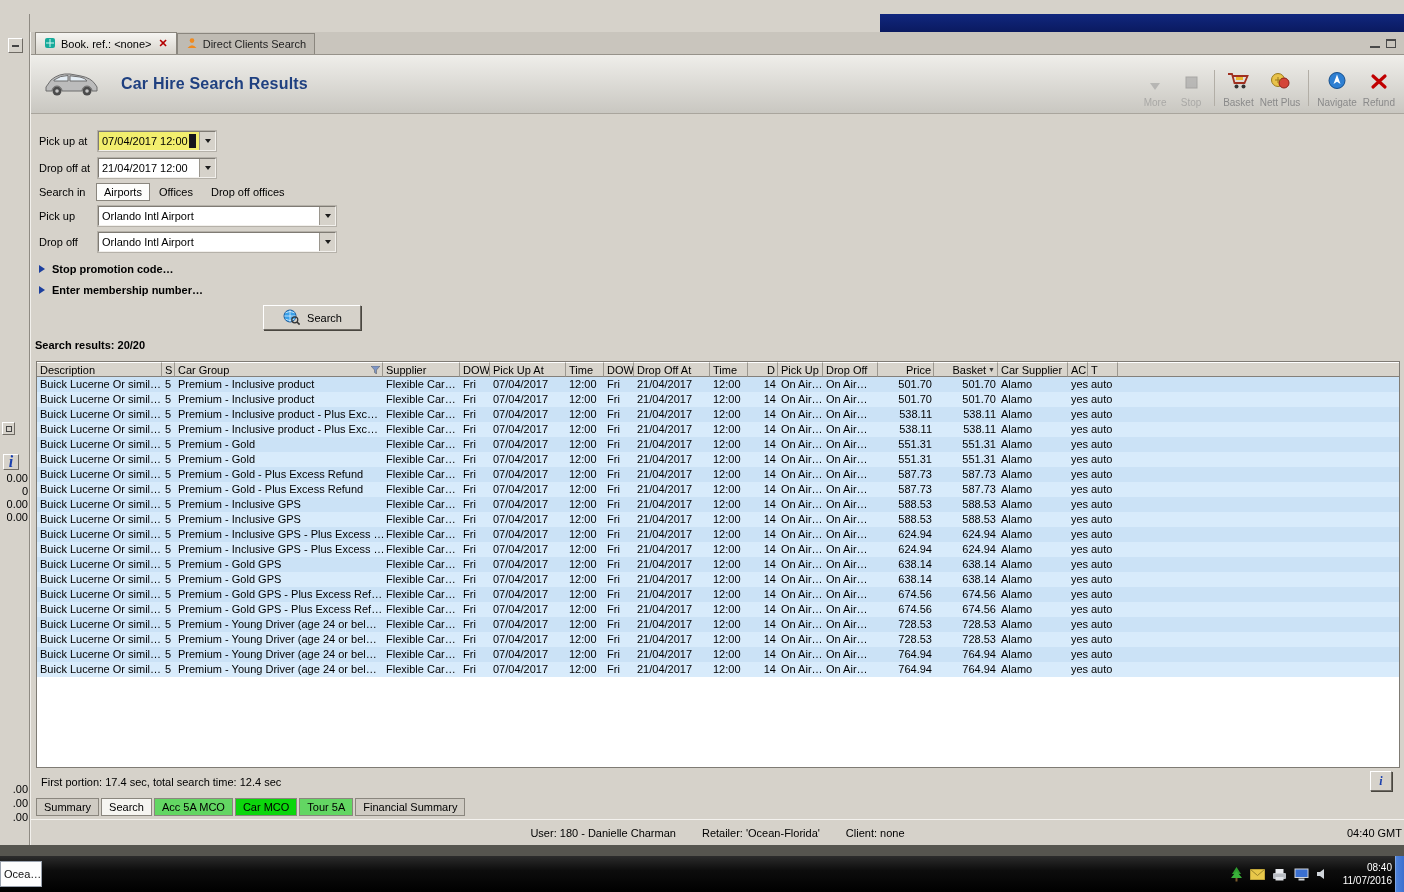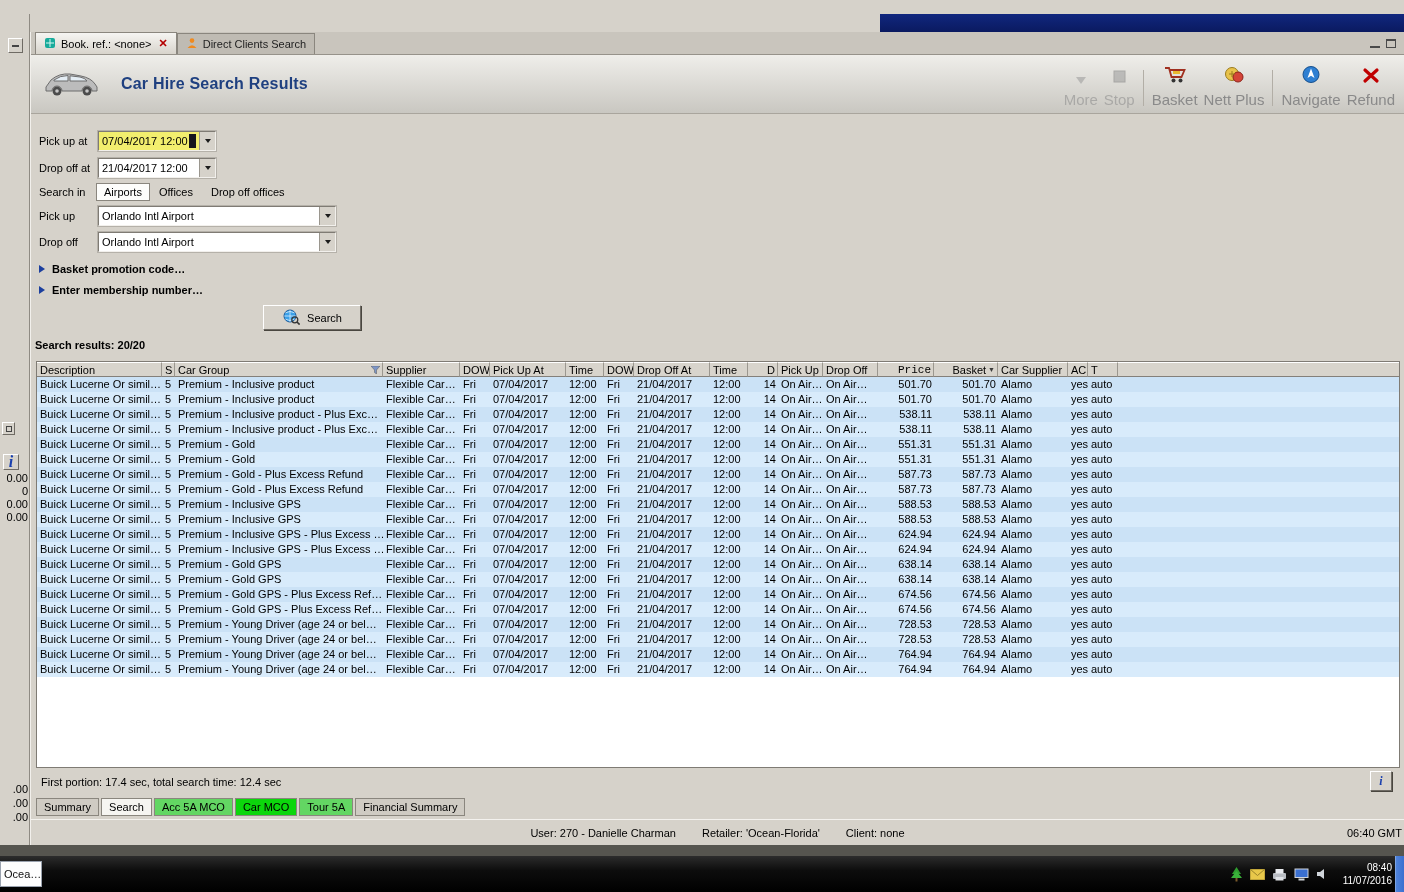--- a/index.html
+++ b/index.html
@@ -49,21 +49,21 @@
 
   
   .hdr{position:absolute;left:0;top:23px;right:0;height:59px;
     background:linear-gradient(#efeeea,#c9c7c1);border-bottom:1px solid #a9a59d}
   .hdr-title{position:absolute;left:90px;top:20px;font-size:16px;font-weight:bold;
     color:var(--accent-title,#1f4080);letter-spacing:.2px}
   .car-ic{position:absolute;left:12px;top:14px}
   .toolbar{position:absolute;right:6px;top:7px;height:46px;display:flex;align-items:flex-end}
   .tbi{display:flex;flex-direction:column;align-items:center;justify-content:flex-end;
     min-width:36px;height:44px;gap:3px;padding:0 3px;cursor:default}
-  .tbi .lbl{font-size:15px;color:#8a8a8a;white-space:nowrap}
+  .tbi .lbl{font-size:10px;color:#8a8a8a;white-space:nowrap}
   .tbi.disabled{opacity:.55}
   .sepv{width:1px;height:36px;background:#b2aea6;margin:0 5px 2px 5px}
   .more-tri{width:0;height:0;border-left:5px solid transparent;border-right:5px solid transparent;
     border-top:7px solid #9a9a9a;margin-bottom:4px}
 
   
   .flabel{position:absolute;left:8px;font-size:11px;color:#000;line-height:20px;white-space:nowrap}
   .combo{position:absolute;display:flex;height:20px;background:#fff;
     border:1px solid;border-color:#7f7b74 #f2f0ec #f2f0ec #7f7b74;outline:1px solid #b5b1a9}
   .combo-text{flex:1;display:flex;align-items:center;padding:0 3px;font-size:11px;white-space:nowrap;overflow:hidden}
@@ -287,21 +287,21 @@
       <span class="combo-text">
           <span>Orlando Intl Airport</span>
         </span>
       <span class="combo-btn">
           <span class="arr"></span>
         </span>
     </div>
 
     <div class="expander" style="top:231px">
       <span class="tri-r"></span>
-      <span>Basket promotion code…</span>
+      <span>Stop promotion code…</span>
     </div>
     <div class="expander" style="top:252px">
       <span class="tri-r"></span>
       <span>Enter membership number…</span>
     </div>
 
     <div class="btn3d" style="left:232px;top:273px;width:98px;height:25px">
       <span><svg width="18" height="17">
             <circle cx="8" cy="8" r="6" fill="#3aa0e8" stroke="#1c5c9c"></circle>
             <path d="M2.3 8 h11.4 M8 2.2 v11.6 M3.6 4.8 q4.4 -2.8 8.8 0 M3.6 11.2 q4.4 2.8 8.8 0" stroke="#d8eefc" fill="none" stroke-width="0.8"></path>
@@ -352,21 +352,21 @@
           </div>
           <div class="hcell r" style="width: 30px;">
             <span>D</span>
           </div>
           <div class="hcell" style="width: 45px;">
             <span>Pick Up</span>
           </div>
           <div class="hcell" style="width: 55px;">
             <span>Drop Off</span>
           </div>
-          <div class="hcell r" style="width: 56px; font-family: Liberation Mono, monospace;">
+          <div class="hcell r" style="width: 56px;">
             <span>Price</span>
           </div>
           <div class="hcell r" style="width: 64px;">
             <span>Basket</span>
             <span class="sortg">▼</span>
           </div>
           <div class="hcell" style="width: 70px;">
             <span>Car Supplier</span>
           </div>
           <div class="hcell" style="width: 20px;">
@@ -790,25 +790,25 @@
       <span class="btab">Summary</span>
       <span class="btab white">Search</span>
       <span class="btab green-light">Acc 5A MCO</span>
       <span class="btab green-bright">Car MCO</span>
       <span class="btab green-light">Tour 5A</span>
       <span class="btab">Financial Summary</span>
     </div>
 
     <div class="statusbar">
       <div class="status-center">
-        <span>User: 270 - Danielle Charman</span>
+        <span>User: 180 - Danielle Charman</span>
         <span>Retailer: 'Ocean-Florida'</span>
         <span>Client: none</span>
       </div>
-      <span class="status-time">06:40 GMT</span>
+      <span class="status-time">04:40 GMT</span>
     </div>
   </div>
 
   <div class="edgeband"></div>
   <div class="taskbar">
     <div class="task-app">Ocea…</div>
     <div class="tray">
       <span class="tray-ic">
           <svg width="13" height="15">
             <path d="M6.5 0 L11 7 H2 Z" fill="#2f9e2f"></path>

